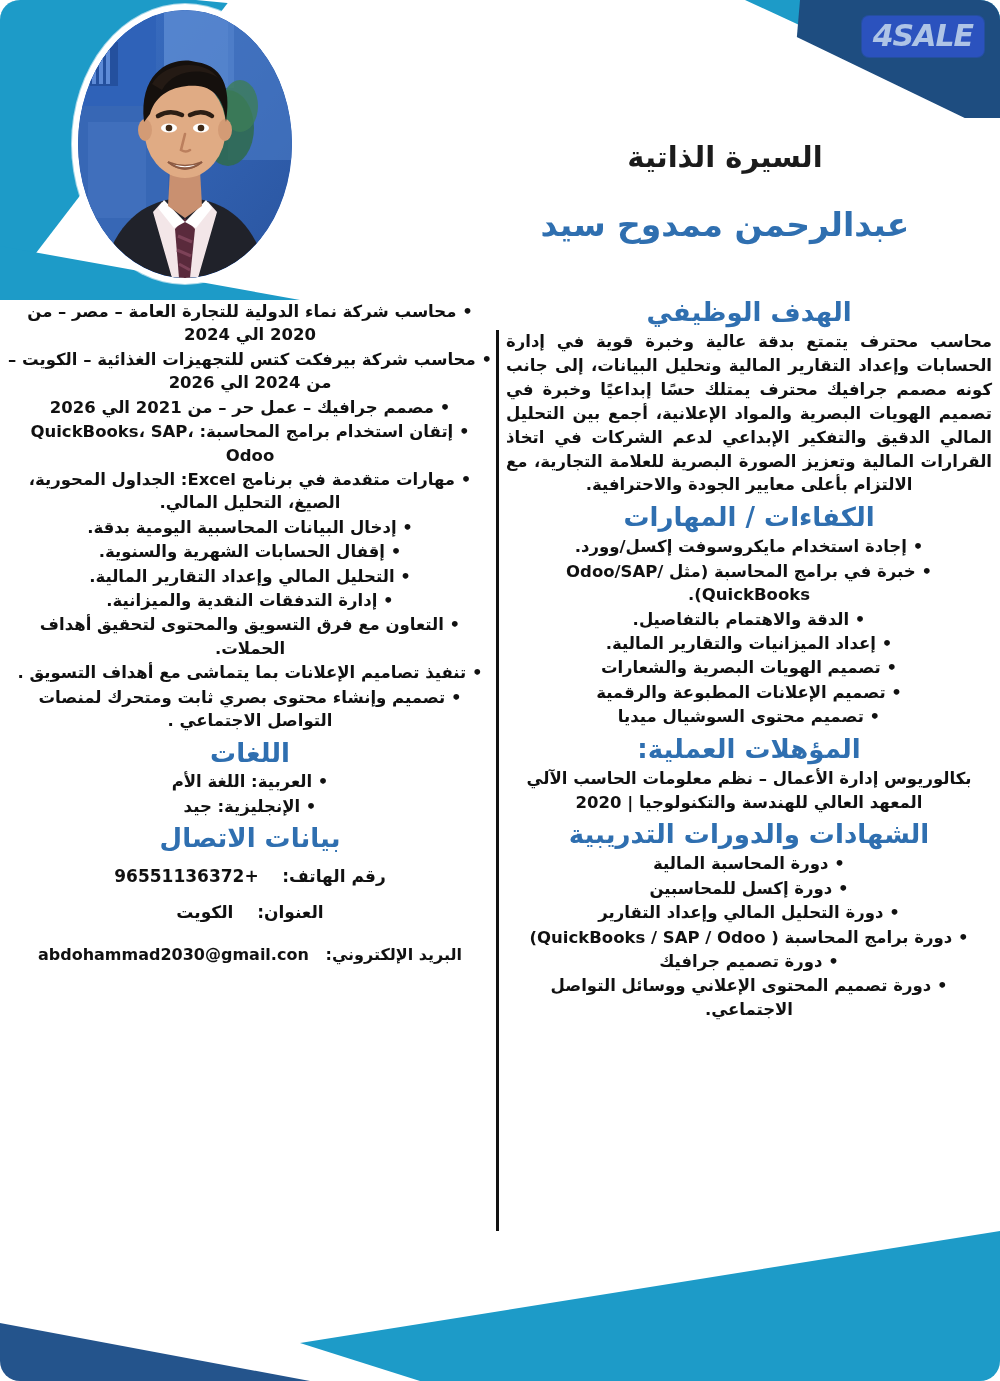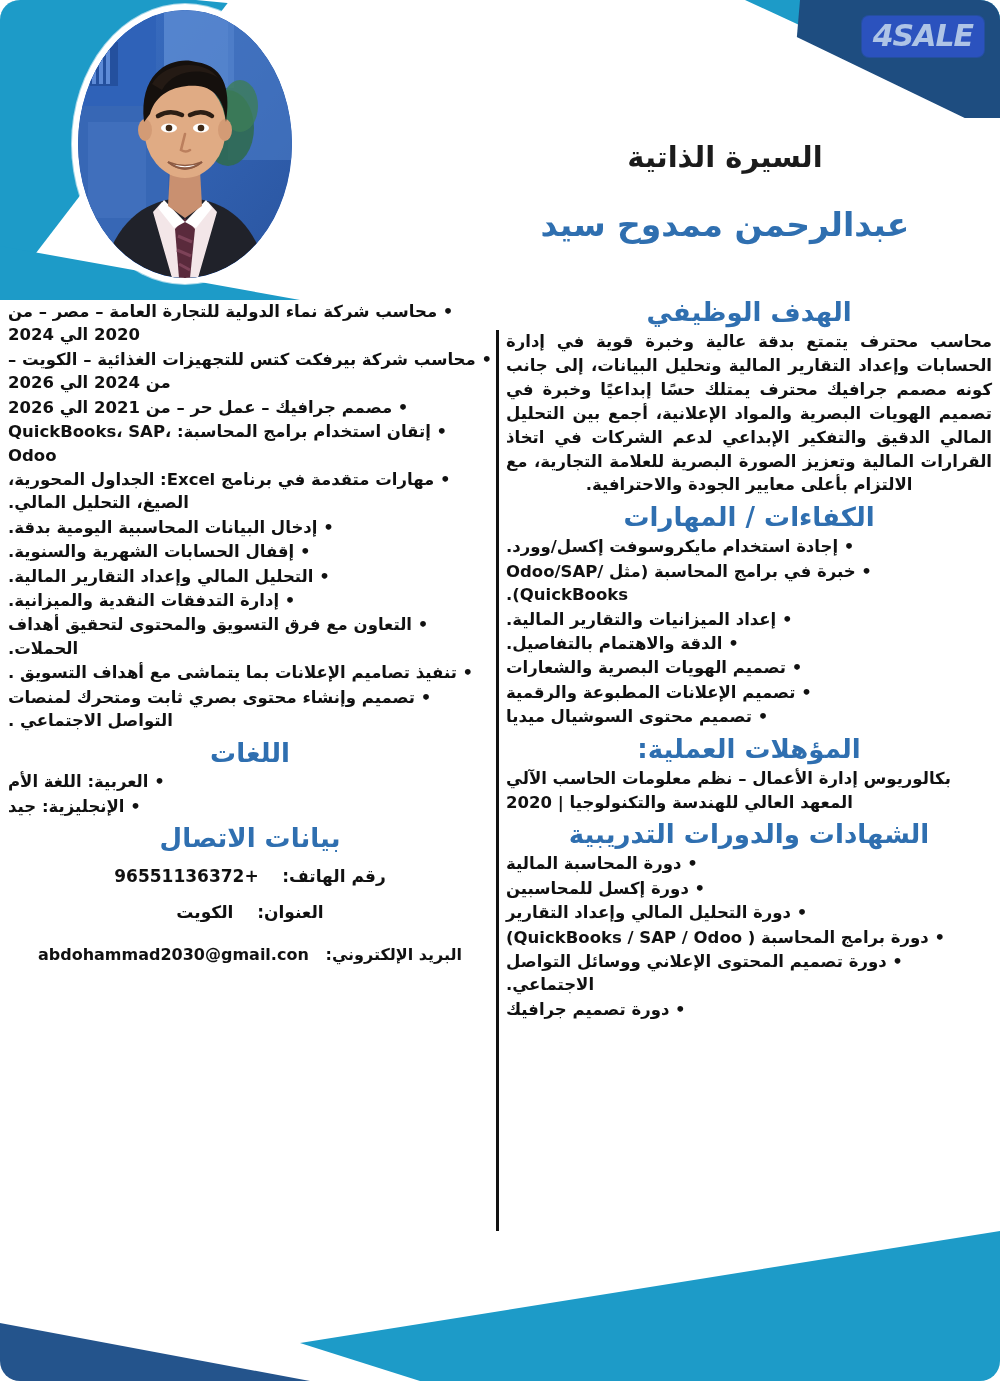--- a/index.html
+++ b/index.html
@@ -84,21 +84,21 @@
     direction:rtl;
   }
 
   ul.items{
     list-style:none;margin:0;padding:0;direction:rtl;
   }
   ul.items li{
     font-family:"DejaVu Sans",sans-serif;
     font-size:16.5px;font-weight:bold;color:#111;
     line-height:1.42;
-    text-align:left;
+    text-align:center;
     margin:0 0 1px 0;
     padding:0;
   }
 
   .contact-line{
     font-family:"DejaVu Sans",sans-serif;
     font-size:17px;font-weight:bold;color:#111;
     text-align:center;direction:rtl;
     margin:10px 0 0 0;line-height:1.5;
   }
@@ -259,41 +259,41 @@
 
   <div class="col-obj">
 
     <h2 class="sec">الهدف الوظيفي</h2>
     <p class="para">محاسب محترف يتمتع بدقة عالية وخبرة قوية في إدارة الحسابات وإعداد التقارير المالية وتحليل البيانات، إلى جانب كونه مصمم جرافيك محترف يمتلك حسًا إبداعيًا وخبرة في تصميم الهويات البصرية والمواد الإعلانية، أجمع بين التحليل المالي الدقيق والتفكير الإبداعي لدعم الشركات في اتخاذ القرارات المالية وتعزيز الصورة البصرية للعلامة التجارية، مع الالتزام بأعلى معايير الجودة والاحترافية.</p>
 
     <h2 class="sec">الكفاءات / المهارات</h2>
     <ul class="items">
         <li>• إجادة استخدام مايكروسوفت إكسل/وورد.</li>
         <li>• خبرة في برامج المحاسبة (مثل Odoo/SAP/ QuickBooks).</li>
+        <li>• الدقة والاهتمام بالتفاصيل.</li>
         <li>• إعداد الميزانيات والتقارير المالية.</li>
-        <li>• الدقة والاهتمام بالتفاصيل.</li>
         <li>• تصميم الهويات البصرية والشعارات</li>
         <li>• تصميم الإعلانات المطبوعة والرقمية</li>
         <li>• تصميم محتوى السوشيال ميديا</li>
       </ul>
 
     <h2 class="sec">المؤهلات العملية:</h2>
     <ul class="items">
         <li>بكالوريوس إدارة الأعمال – نظم معلومات الحاسب الآلي</li>
         <li>المعهد العالي للهندسة والتكنولوجيا  |  2020</li>
       </ul>
 
     <h2 class="sec">الشهادات والدورات التدريبية</h2>
     <ul class="items">
         <li>• دورة المحاسبة المالية</li>
         <li>• دورة إكسل للمحاسبين</li>
         <li>• دورة التحليل المالي وإعداد التقارير</li>
         <li>• دورة برامج المحاسبة ( QuickBooks / SAP / Odoo)</li>
+        <li>• دورة تصميم جرافيك</li>
         <li>•  دورة تصميم المحتوى الإعلاني ووسائل التواصل الاجتماعي.</li>
-        <li>• دورة تصميم جرافيك</li>
       </ul>
 
   </div>
 
   <div class="col-exp">
 
     <ul class="items">
         <li>• محاسب شركة نماء الدولية للتجارة العامة – مصر – من 2020  الي 2024</li>
         <li>• محاسب شركة بيرفكت كتس للتجهيزات الغذائية – الكويت – من  2024 الي 2026</li>
         <li>•  مصمم جرافيك – عمل حر – من 2021 الي 2026</li>

